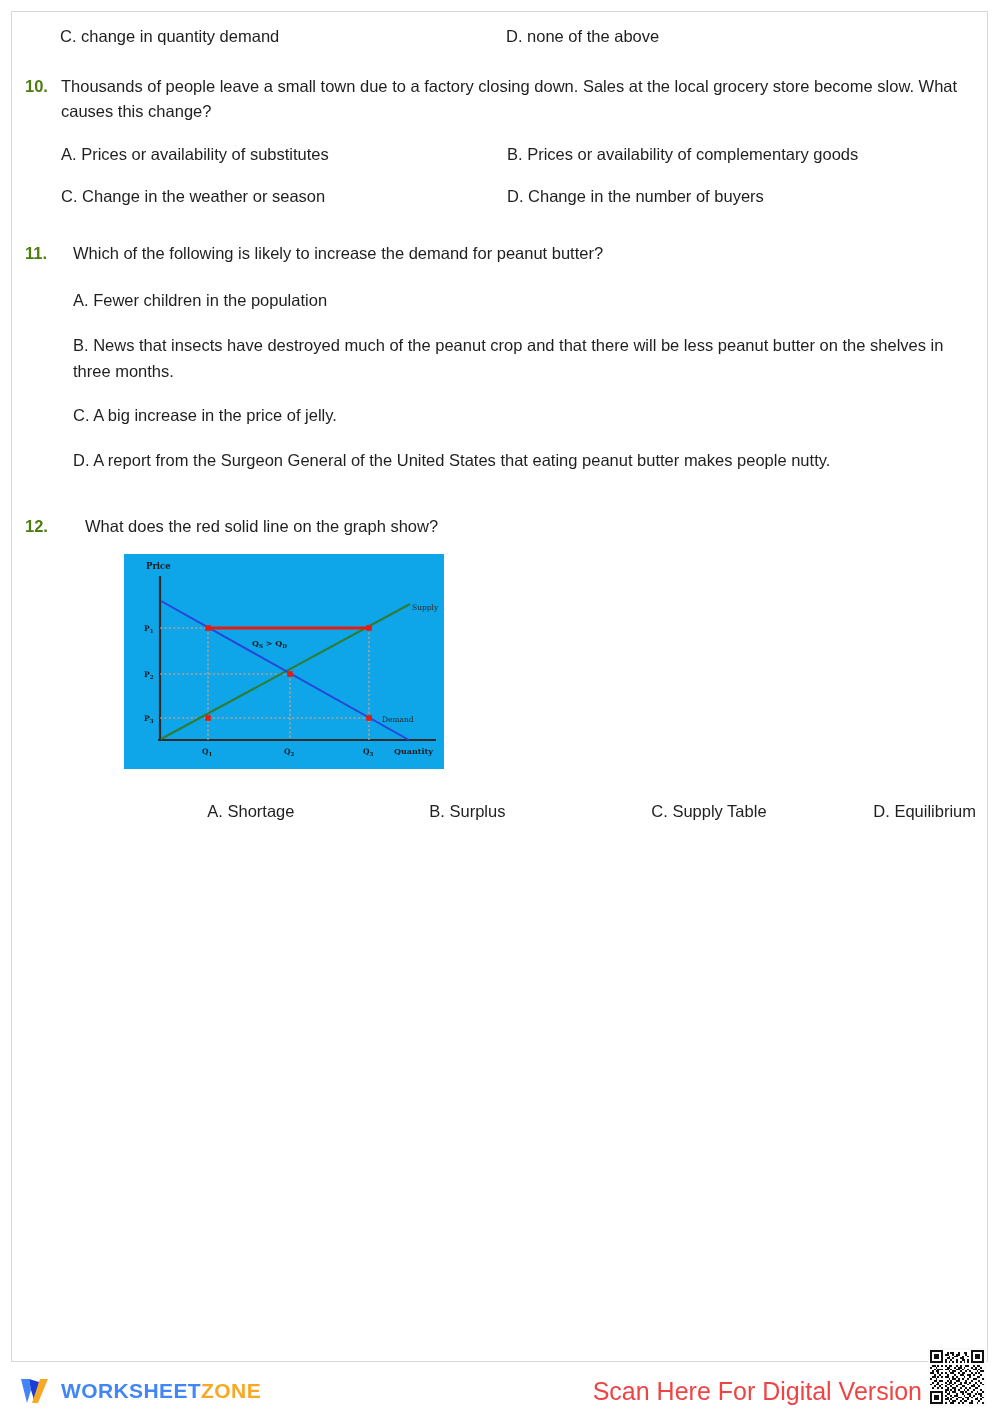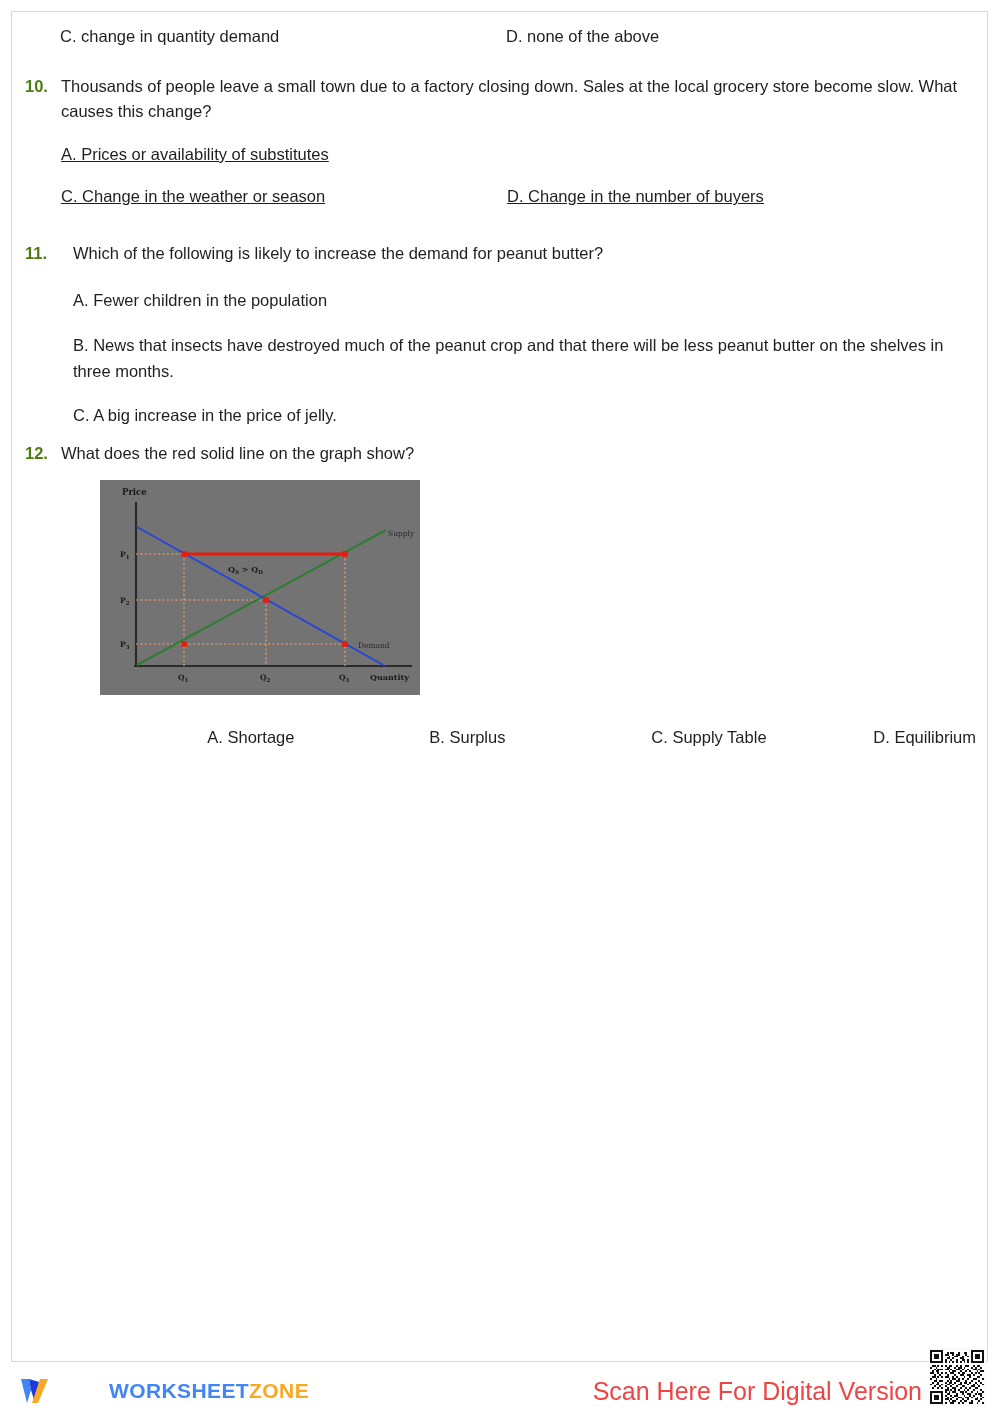--- a/index.html
+++ b/index.html
@@ -58,21 +58,20 @@
   .qtext {
     font-size: 16.5px;
     line-height: 1.55;
     color: #1f1f1f;
   }
 
   
   .opts-2col {
     display: flex;
     margin-top: 17px;
-    text-decoration: underline;
   }
   .opt-col-a { width: 446px; flex: 0 0 446px; }
   .opt-col-b { flex: 1 1 auto; }
   .opt {
     font-size: 16.5px;
     line-height: 1.55;
     color: #1f1f1f;
   }
   .opts-2col + .opts-2col { margin-top: 17px; }
 
@@ -96,41 +95,40 @@
     margin-top: 6px;
     margin-left: 36px;
   }
 
   
   .figure {
     margin-top: 14px;
     margin-left: 39px;
     width: 320px;
     height: 215px;
-    background: #737373;
+    background: #0ea5e9;
     position: relative;
   }
   .figure svg { display: block; }
 
   
   .footer {
     position: absolute;
     left: 0;
     top: 1368px;
     width: 1000px;
     height: 46px;
   }
   .logo {
     position: absolute;
     left: 18px;
     top: 4px;
     display: flex;
     align-items: center;
     height: 38px;
-    gap: 48px;
   }
   .logo-mark {
     width: 34px;
     height: 34px;
     margin-right: 9px;
   }
   .logo-text {
     font-size: 21px;
     font-weight: bold;
     letter-spacing: 0.4px;
@@ -174,44 +172,48 @@
     </div>
   </div>
 
   <div class="qrow">
     <div class="qnum">10.</div>
     <div class="qbody">
       <div class="qtext">Thousands of people leave a small town due to a factory closing down.  Sales at the local grocery store become slow. What causes this change?</div>
       <div class="opts-2col">
         <div class="opt-col-a">
           <div class="opt">A. Prices or availability of substitutes</div>
+        </div>
+        <div class="opt-col-b">
+          <div class="opt">B. Prices or availability of complementary goods</div>
         </div>
       </div>
       <div class="opts-2col">
         <div class="opt-col-a">
           <div class="opt">C. Change in the weather or season</div>
         </div>
         <div class="opt-col-b">
           <div class="opt">D. Change in the number of buyers</div>
         </div>
       </div>
     </div>
   </div>
 
   <div class="qrow" style="margin-top:31px;gap:12px;">
     <div class="qnum">11.</div>
     <div class="qbody opt-stack">
       <div class="qtext">Which of the following is likely to increase the demand for peanut butter?</div>
       <div class="opt" style="margin-top:22px;">A. Fewer children in the population</div>
       <div class="opt">B. News that insects have destroyed much of the peanut crop and that there will be less peanut butter on the shelves in three months.</div>
       <div class="opt">C. A big increase in the price of jelly.</div>
+      <div class="opt">D. A report from the Surgeon General of the United States that eating peanut butter makes people nutty.</div>
     </div>
   </div>
 
-  <div class="qrow" style="margin-top:12px;">
+  <div class="qrow" style="margin-top:41px;gap:24px;">
     <div class="qnum">12.</div>
     <div class="qbody">
       <div class="qtext">What does the red solid line on the graph show?</div>
 
       <div class="figure">
         <svg width="320" height="215" viewBox="0 0 320 215" xmlns="http://www.w3.org/2000/svg">
 
           <text x="22" y="15" font-family="DejaVu Serif, serif" font-size="8.5" font-weight="bold" fill="#1a1a1a">Price</text>
 
           <line x1="36" y1="22" x2="36" y2="186" stroke="#2b2b2b" stroke-width="2.2"></line>

